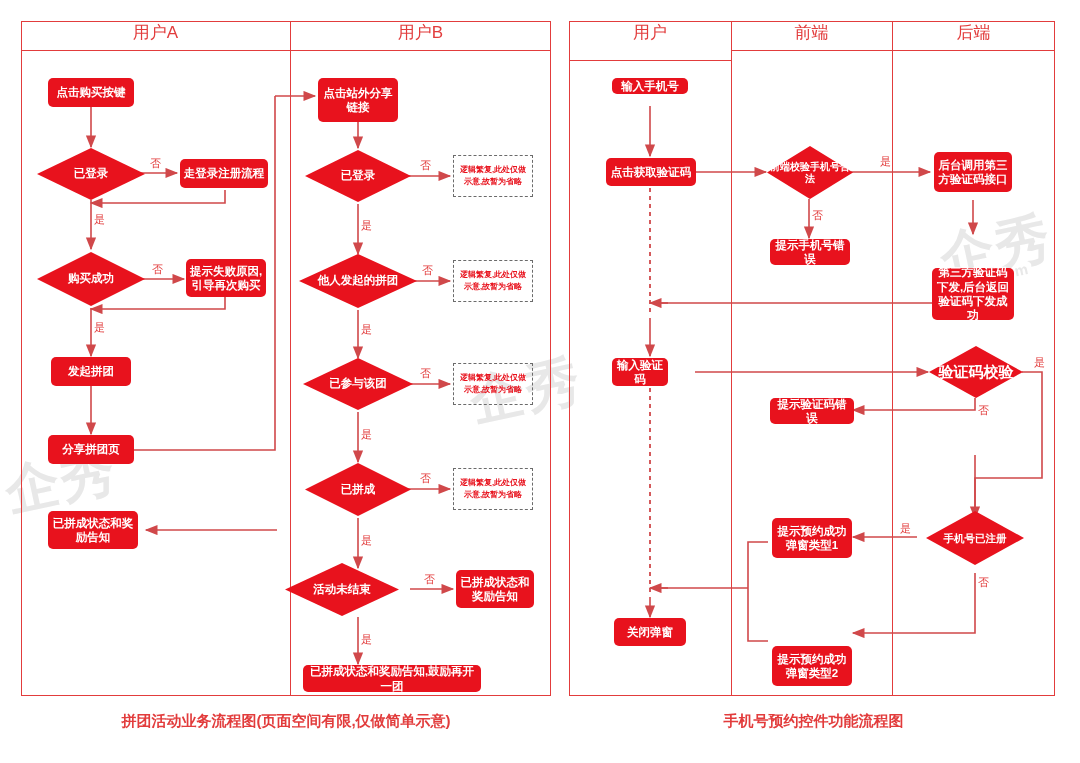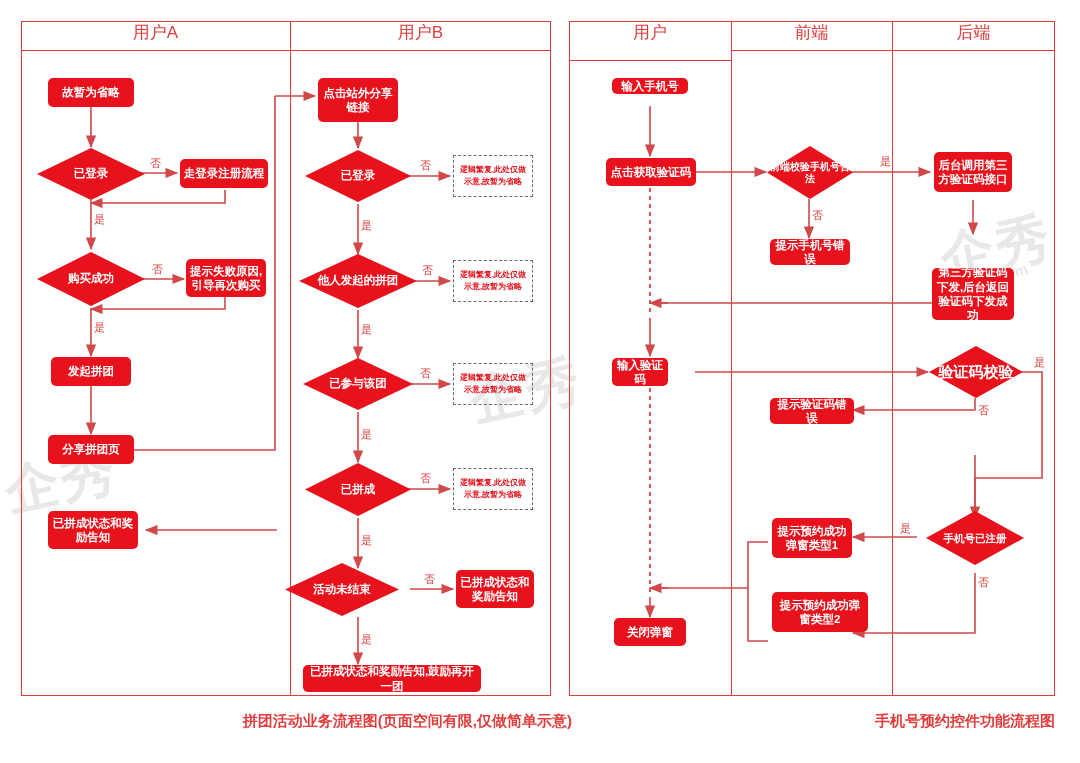--- a/index.html
+++ b/index.html
@@ -105,21 +105,21 @@
     z-index:6;
     white-space:nowrap;
   }
 
   
   .caption{
     position:absolute;
     color:#e23c3c;
     font-size:15px;
     font-weight:700;
-    text-align:right;
+    text-align:center;
     z-index:6;
     white-space:nowrap;
   }
 </style>
 </head>
 <body>
 
 <div id="root">
 
   <div class="wm big rot" style="left:5px;top:445px;">企秀</div>
@@ -226,21 +226,21 @@
       <path d="M668,303 L650,303"></path>
       <path d="M668,588 L650,588"></path>
     </g>
 
     <g stroke="#d0484a" stroke-width="1.8" fill="none" stroke-dasharray="4,4">
       <path d="M650,188 L650,312"></path>
       <path d="M650,388 L650,592"></path>
     </g>
   </svg>
 
-  <div class="node rect" style="left:48px;top:78px;width:86px;height:29px;">故暂为省略</div>
+  <div class="node rect" style="left:48px;top:78px;width:86px;height:29px;">点击购买按键</div>
 
   <div class="diamond-wrap" style="left:36px;top:147px;width:110px;height:54px;">
     <svg width="110" height="54">
         <polygon points="55,1 109,27 55,53 1,27" fill="#e8121d"></polygon>
       </svg>
     <div class="dlabel">已登录</div>
   </div>
 
   <div class="node rect" style="left:180px;top:159px;width:88px;height:29px;">走登录注册流程</div>
 
@@ -348,21 +348,21 @@
   <div class="node rect" style="left:770px;top:398px;width:84px;height:26px;">提示验证码错误</div>
 
   <div class="diamond-wrap" style="left:925px;top:510px;width:100px;height:56px;">
     <svg width="100" height="56">
         <polygon points="50,1 99,28 50,55 1,28" fill="#e8121d"></polygon>
       </svg>
     <div class="dlabel" style="font-size:10.5px;">手机号已注册</div>
   </div>
 
   <div class="node rect" style="left:772px;top:518px;width:80px;height:40px;">提示预约成功弹窗类型1</div>
-  <div class="node rect" style="left:772px;top:592px;width:96px;height:40px;">提示预约成功弹窗类型2</div>
+  <div class="node rect" style="left:772px;top:646px;width:80px;height:40px;">提示预约成功弹窗类型2</div>
   <div class="node rect" style="left:614px;top:618px;width:72px;height:28px;">关闭弹窗</div>
 
   <div class="edgelabel" style="left:880px;top:154px;">是</div>
   <div class="edgelabel" style="left:812px;top:208px;">否</div>
   <div class="edgelabel" style="left:1034px;top:355px;">是</div>
   <div class="edgelabel" style="left:978px;top:403px;">否</div>
   <div class="edgelabel" style="left:900px;top:521px;">是</div>
   <div class="edgelabel" style="left:978px;top:575px;">否</div>
 
   <div class="caption" style="left:0px;top:712px;width:572px;">拼团活动业务流程图(页面空间有限,仅做简单示意)</div>

